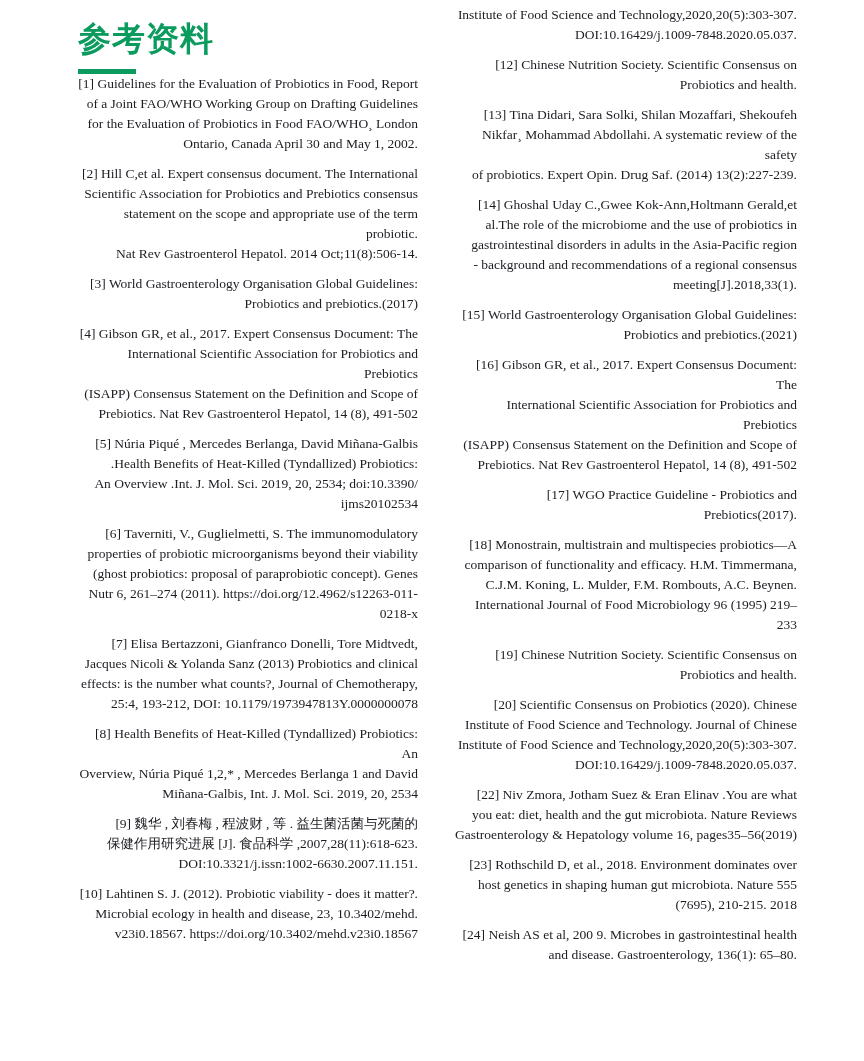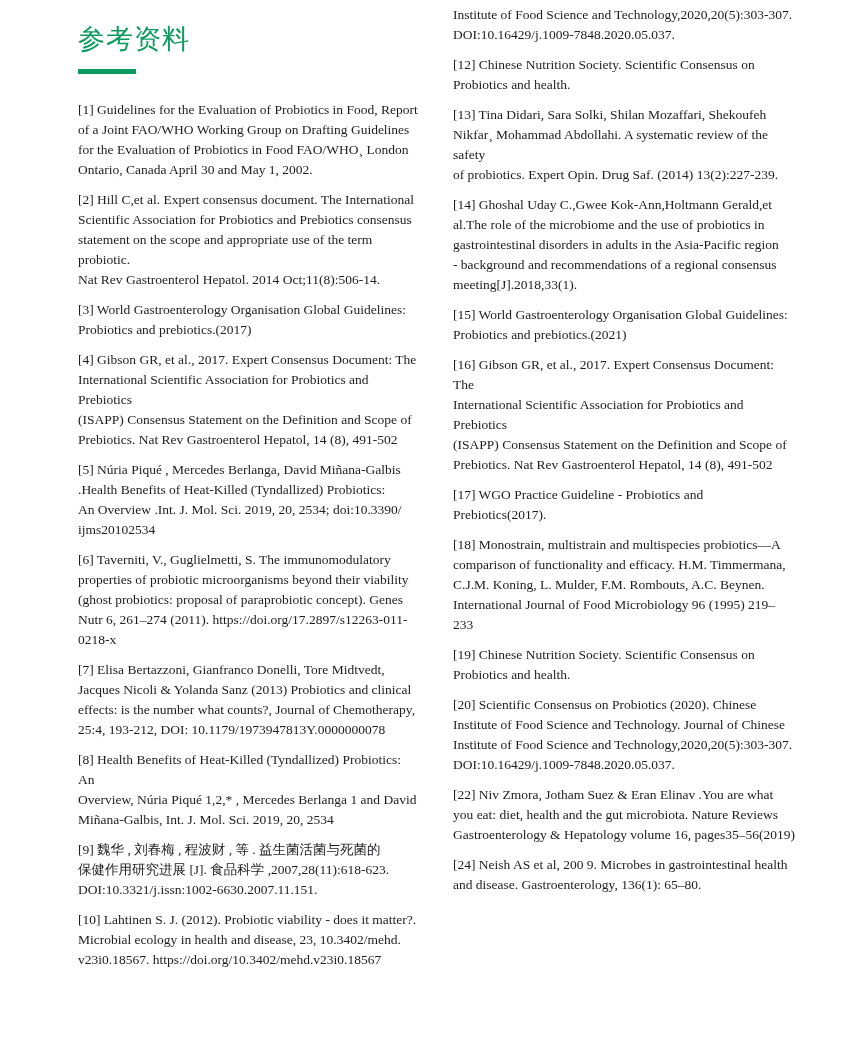--- a/index.html
+++ b/index.html
@@ -13,40 +13,40 @@
     position: relative;
     overflow: hidden;
   }
   .page { position: absolute; inset: 0; }
   .col { position: absolute; top: 0; }
   .col-left  { left: 78px;  width: 340px; }
   .col-right { left: 453px; width: 344px; top: 0; }
   .col-right .refs { margin-top: 5px; }
   .title {
     font-family: "Liberation Sans", sans-serif;
-    font-weight: normal;
-    font-size: 27px;
+    font-weight: bold;
+    font-size: 33px;
     line-height: 34px;
     color: var(--accent);
     margin: 22px 0 2px 0;
     letter-spacing: 1px;
   }
   .rule {
     width: 58px; height: 5px;
     background: var(--accent);
     margin-top: 13px;
   }
-  .refs-left { margin-top: 26px; }
+  .refs-left { }
   p.ref {
     font-size: 13.5px;
     line-height: 20px;
     margin: 0 0 10px 0;
     white-space: pre-line;
     overflow-wrap: break-word;
-    text-align: left;
+    text-align: right;
   }
 </style>
 </head>
 <body>
 
 <div class="page">
   <div class="col col-left">
     <header>
       <h1 class="title">参考资料</h1>
       <div class="rule"></div>
@@ -66,21 +66,21 @@
 International Scientific Association for Probiotics and Prebiotics
 (ISAPP) Consensus Statement on the Definition and Scope of
 Prebiotics. Nat Rev Gastroenterol Hepatol, 14 (8), 491-502</p>
         <p class="ref">[5] Núria Piqué , Mercedes Berlanga, David Miñana-Galbis
 .Health Benefits of Heat-Killed (Tyndallized) Probiotics:
 An Overview .Int. J. Mol. Sci. 2019, 20, 2534; doi:10.3390/
 ijms20102534</p>
         <p class="ref">[6] Taverniti, V., Guglielmetti, S. The immunomodulatory
 properties of probiotic microorganisms beyond their viability
 (ghost probiotics: proposal of paraprobiotic concept). Genes
-Nutr 6, 261–274 (2011). https://doi.org/17.2897/s12263-011-
+Nutr 6, 261–274 (2011). https://doi.org/12.4962/s12263-011-
 0218-x</p>
         <p class="ref">[7] Elisa Bertazzoni, Gianfranco Donelli, Tore Midtvedt,
 Jacques Nicoli &amp; Yolanda Sanz (2013) Probiotics and clinical
 effects: is the number what counts?, Journal of Chemotherapy,
 25:4, 193-212, DOI: 10.1179/1973947813Y.0000000078</p>
         <p class="ref">[8] Health Benefits of Heat-Killed (Tyndallized) Probiotics: An
 Overview, Núria Piqué 1,2,* , Mercedes Berlanga 1 and David
 Miñana-Galbis, Int. J. Mol. Sci. 2019, 20, 2534</p>
         <p class="ref">[9] 魏华 , 刘春梅 , 程波财 , 等 . 益生菌活菌与死菌的
 保健作用研究进展 [J]. 食品科学 ,2007,28(11):618-623.
@@ -117,17 +117,20 @@
 International Journal of Food Microbiology 96 (1995) 219– 233</p>
         <p class="ref">[19] Chinese Nutrition Society. Scientific Consensus on
 Probiotics and health.</p>
         <p class="ref">[20]  Scientific Consensus on Probiotics (2020). Chinese
 Institute of Food Science and Technology. Journal of Chinese
 Institute of Food Science and Technology,2020,20(5):303-307.
 DOI:10.16429/j.1009-7848.2020.05.037.</p>
         <p class="ref">[22] Niv Zmora, Jotham Suez &amp; Eran Elinav .You are what
 you eat: diet, health and the gut microbiota. Nature Reviews
 Gastroenterology &amp; Hepatology volume 16, pages35–56(2019)</p>
+        <p class="ref">[23] Rothschild D, et al., 2018. Environment dominates over
+host genetics in shaping human gut microbiota. Nature 555
+(7695), 210-215. 2018</p>
         <p class="ref">[24] Neish AS et al, 200 9. Microbes in gastrointestinal health
 and disease. Gastroenterology, 136(1): 65–80.</p>
       </div>
   </div>
 </div>
 
 </body></html>

